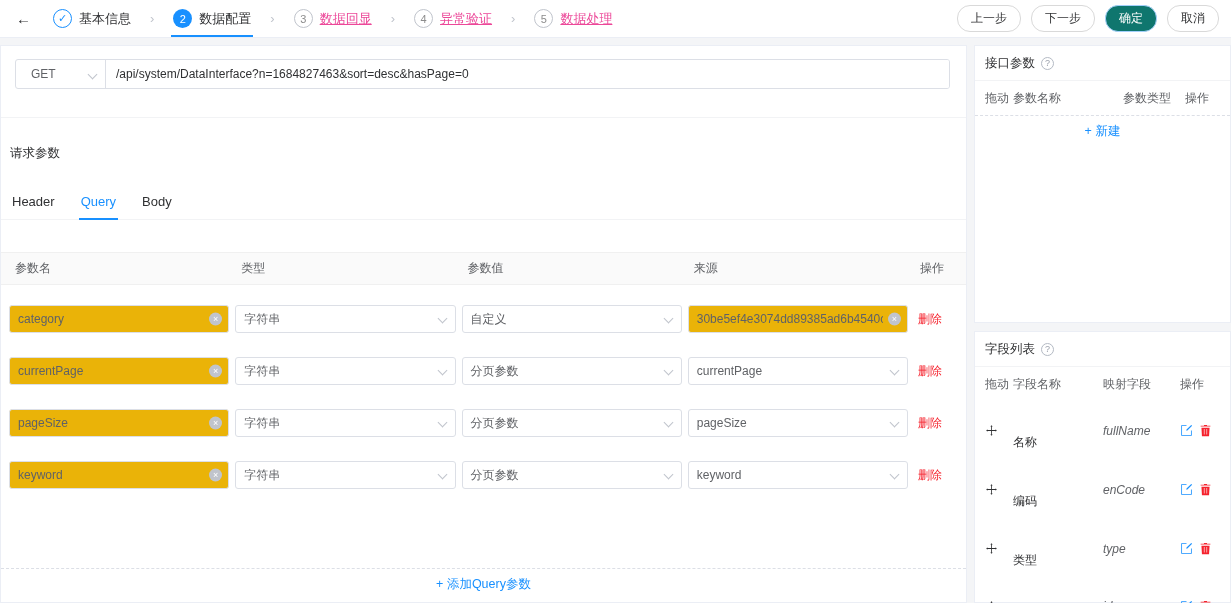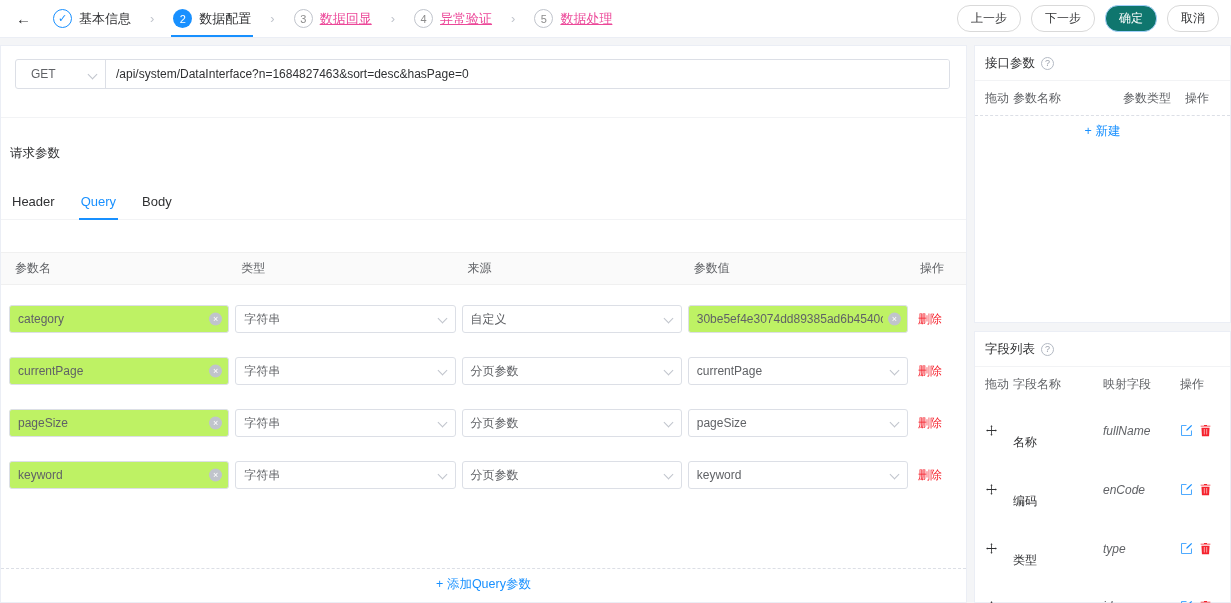--- a/index.html
+++ b/index.html
@@ -44,21 +44,21 @@
   .tab { padding:8px 2px 10px; cursor:pointer; color:#303133; position:relative; font-size:13px; }
   .tab.active { color:#1890ff; }
   .tab.active::after { content:""; position:absolute; left:0; right:0; bottom:-1px; height:2px; background:#1890ff; }
 
   .grid5 { display:grid; grid-template-columns:1fr 1fr 1fr 1fr 44px; gap:6px; padding-left:8px; padding-right:8px; }
   .pt-head { margin-top:16px; background:#fafafa; border-top:1px solid #f0f0f0; border-bottom:1px solid #f0f0f0; }
   .pt-head > div { padding:7px 6px; color:#606266; }
   .pt-row { padding-top:4px; padding-bottom:4px; align-items:center; }
   .field-wrap { position:relative; }
   .ipt { width:100%; height:28px; border:1px solid #dcdfe6; border-radius:3px; padding:0 24px 0 8px;
-    font-size:12px; color:#606266; outline:none; font-family:inherit; background:#bef264; }
+    font-size:12px; color:#606266; outline:none; font-family:inherit; background:#eab308; }
   .clear { position:absolute; right:7px; top:50%; transform:translateY(-50%); width:13px; height:13px;
     border-radius:50%; background:#c0c4cc; color:#fff; font-size:9px; line-height:13px; text-align:center; cursor:pointer; }
   .sel { position:relative; height:28px; border:1px solid #dcdfe6; border-radius:3px; display:flex;
     align-items:center; padding:0 22px 0 8px; color:#606266; cursor:pointer; background:#fff; }
   .caret { position:absolute; right:9px; top:9px; width:7px; height:7px;
     border-right:1px solid #c0c4cc; border-bottom:1px solid #c0c4cc; transform:rotate(45deg); }
   .method .caret { right:9px; top:11px; }
   .del-link { color:#f5222d; cursor:pointer; padding-left:4px; }
   .spacer { flex:1; }
   .footer-add { border-top:1px dashed #dcdfe6; padding:7px 0 9px; text-align:center; color:#1890ff;
@@ -143,22 +143,22 @@
 
     <div class="tabs">
       <div class="tab">Header</div>
       <div class="tab active">Query</div>
       <div class="tab">Body</div>
     </div>
 
     <div class="grid5 pt-head">
       <div>参数名</div>
       <div>类型</div>
+      <div>参数值</div>
       <div>来源</div>
-      <div>参数值</div>
       <div>操作</div>
     </div>
 
     <div class="grid5 pt-row">
       <div class="field-wrap">
         <input class="ipt" value="category" style="">
         <span class="clear">×</span>
       </div>
       <div class="sel">
         <span>字符串</span>

